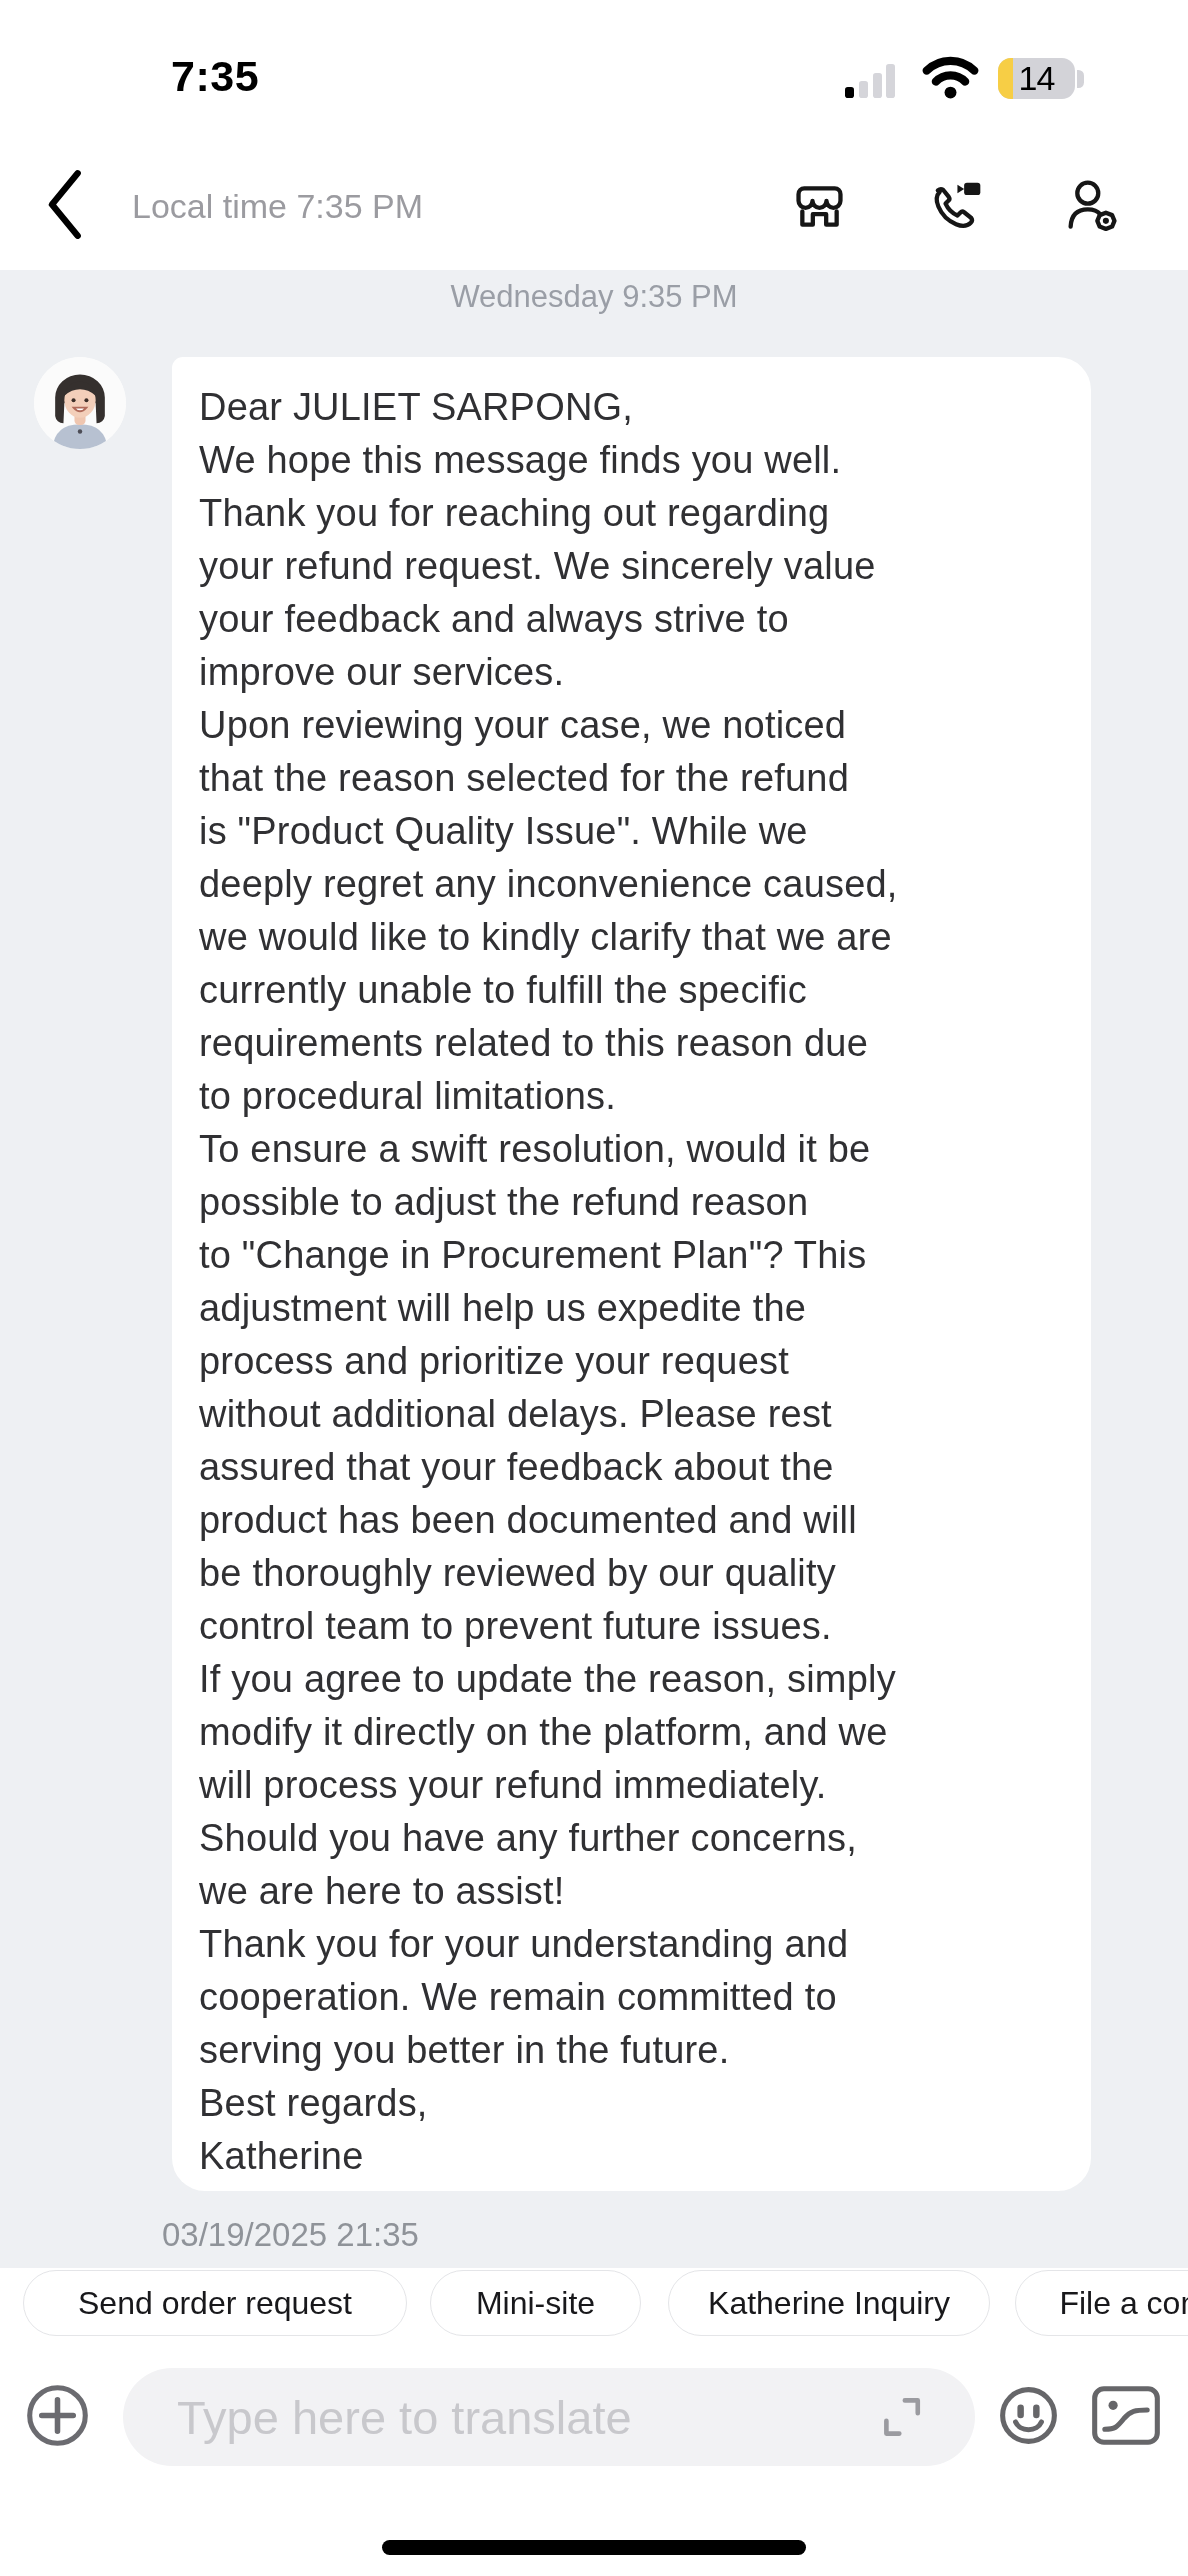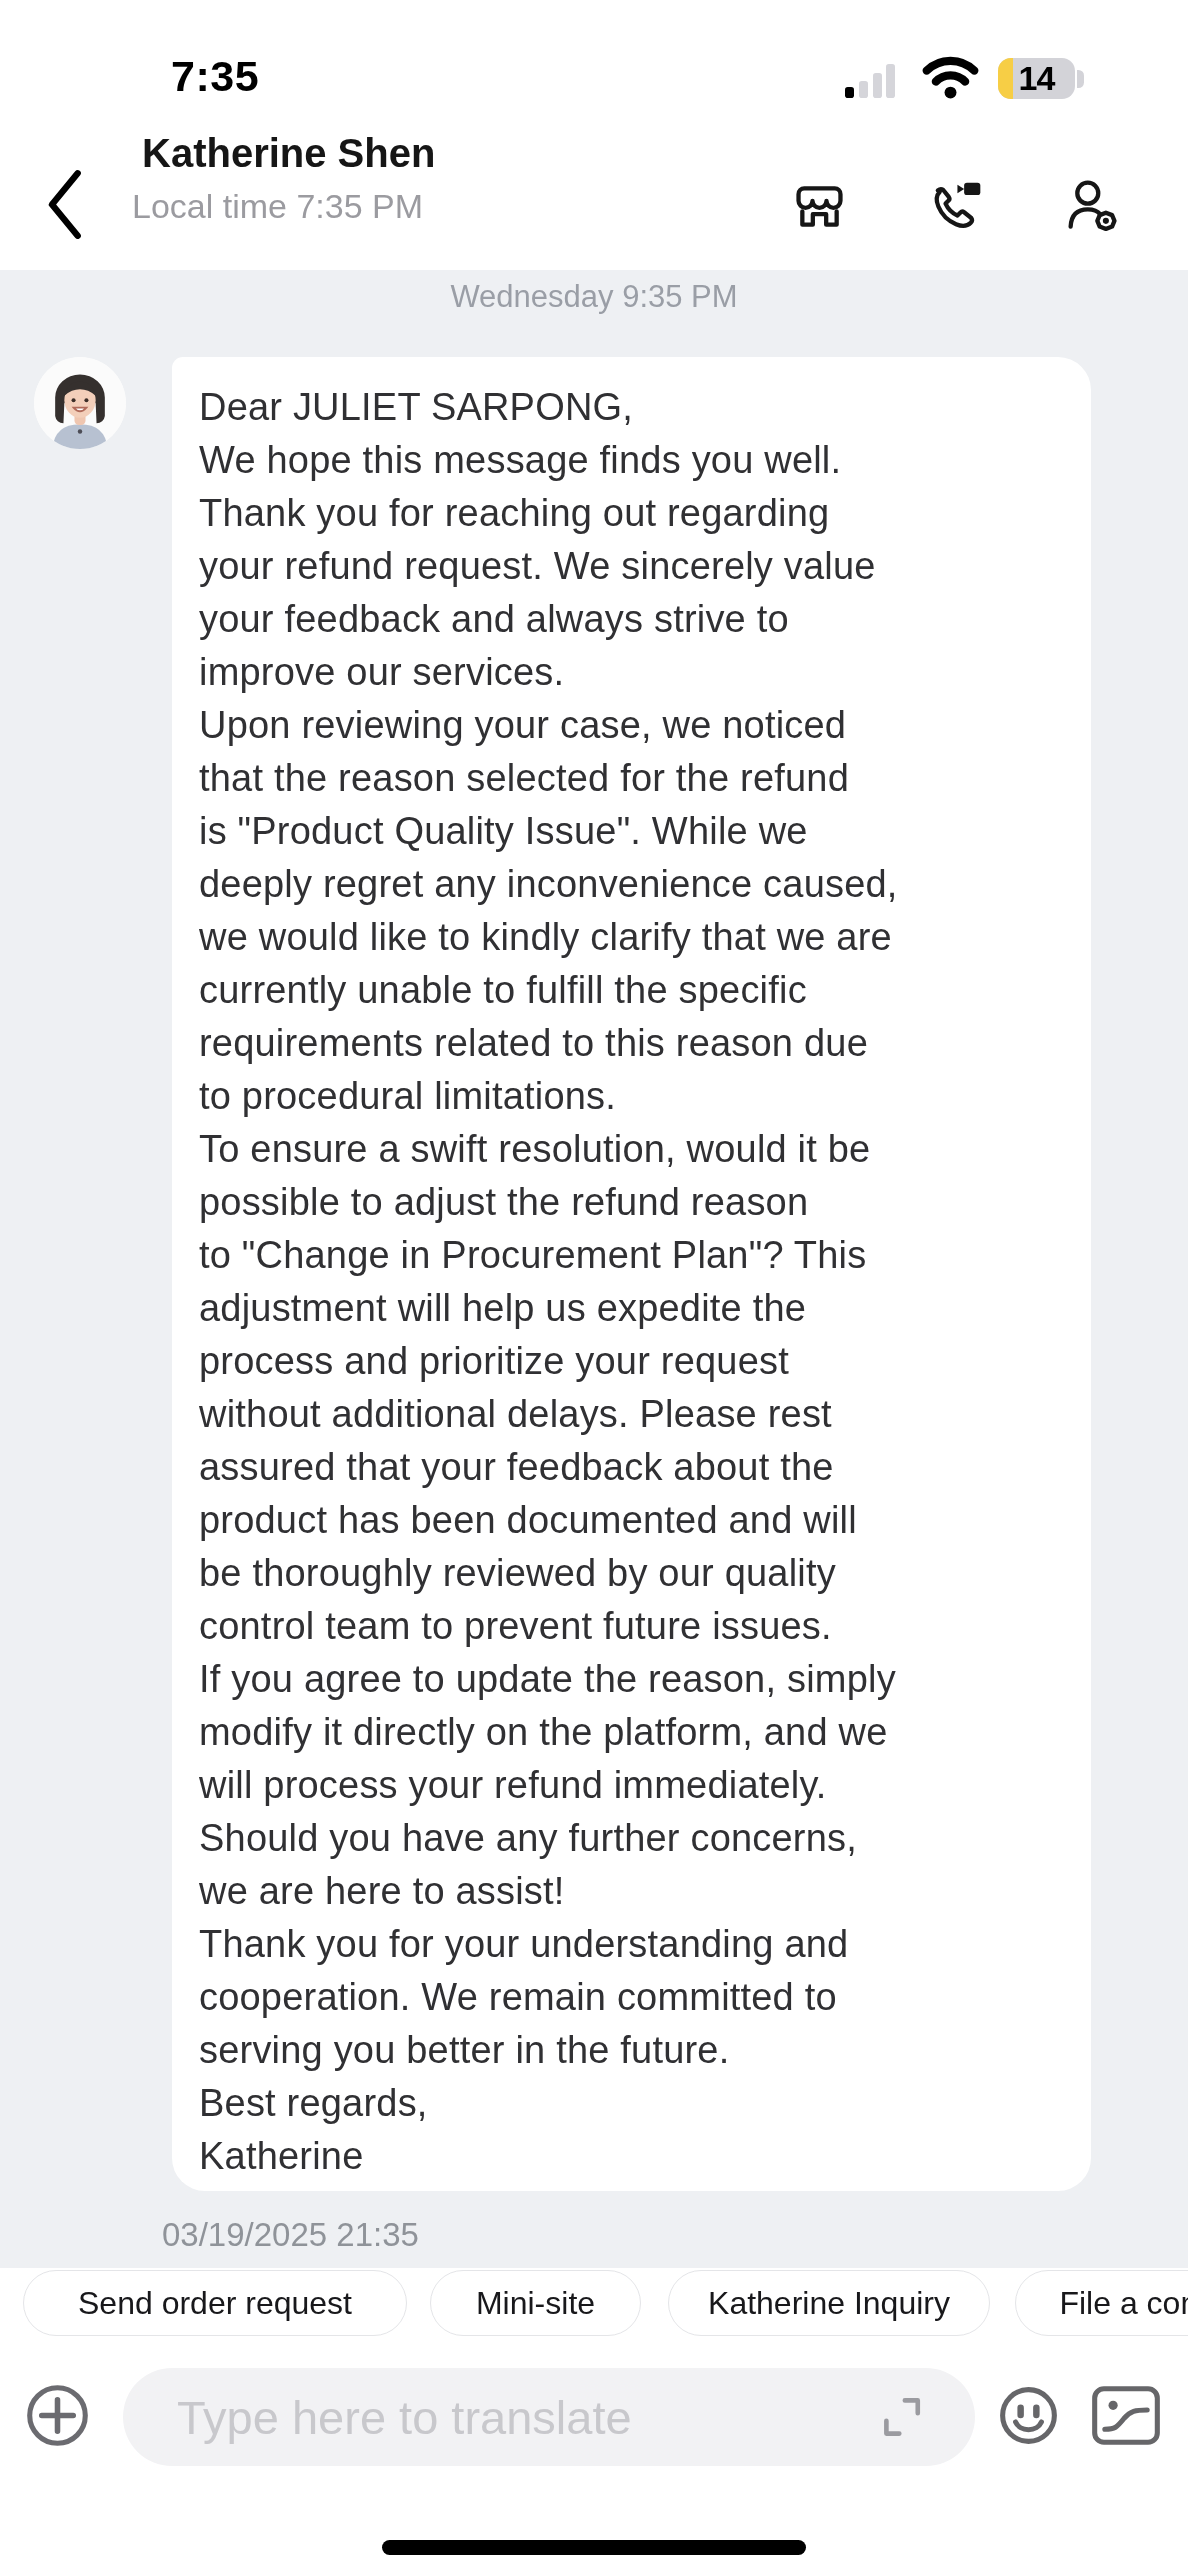--- a/index.html
+++ b/index.html
@@ -15,21 +15,21 @@
   .time{position:absolute;left:171px;top:52px;font-size:43px;font-weight:700;color:#000;letter-spacing:0.5px;}
   .signal{position:absolute;left:845px;top:63px;width:64px;height:35px;}
   .signal .bar{position:absolute;bottom:0;width:9.2px;border-radius:2.8px;background:#d5d5da;}
   .signal .b1{left:0;height:11px;background:#000;}
   .signal .b2{left:14px;height:17.5px;}
   .signal .b3{left:28px;height:25px;}
   .signal .b4{left:41px;height:34px;}
   .wifi{position:absolute;left:922px;top:55px;}
   .battery{position:absolute;left:998px;top:58px;width:77px;height:41px;border-radius:13px;background:#d3d3d8;overflow:hidden;}
   .battery .fill{position:absolute;left:0;top:0;width:14.7px;height:41px;background:#f7ce45;}
-  .battery .pct{position:absolute;left:0;top:0;width:77px;height:41px;display:flex;align-items:center;justify-content:center;font-size:34px;font-weight:700;color:#000;letter-spacing:-0.9px;}
+  .battery .pct{position:absolute;left:0;top:0;width:77px;height:41px;display:flex;align-items:center;justify-content:center;font-size:34px;font-weight:400;color:#000;letter-spacing:-0.9px;}
   .battery-nub{position:absolute;left:1077px;top:70px;width:7.4px;height:17.5px;background:#d3d3d8;border-radius:0 5.5px 5.5px 0;}
 
   
   .header{position:absolute;left:0;top:111px;width:1188px;height:159px;background:#fff;}
   .back{position:absolute;left:41px;top:55px;width:44px;height:77px;cursor:pointer;}
   .contact-name{position:absolute;left:142px;top:20px;font-size:40px;font-weight:700;color:#161616;}
   .local-time{position:absolute;left:132px;top:76px;font-size:34px;color:#9b9ba0;}
   .hicon{position:absolute;top:66px;width:61px;height:61px;cursor:pointer;}
   .hicon.store{left:789px;}
   .hicon.video{left:926px;}
@@ -101,21 +101,20 @@
   </div>
   <div class="battery-nub"></div>
 </div>
 
 <div class="header">
   <div class="back">
     <svg width="44" height="77" viewBox="0 0 48 84">
       <path d="M40 8 L12 42 L40 76" fill="none" stroke="#000" stroke-width="7" stroke-linecap="round" stroke-linejoin="round"></path>
     </svg>
   </div>
-  <div class="contact-name">Katherine Shen</div>
   <div class="local-time">Local time 7:35 PM</div>
 
   <div class="hicon store">
     <svg width="61" height="61" viewBox="0 0 64 64">
       <path d="M10 25 v-7 a6 6 0 0 1 6 -6 h32 a6 6 0 0 1 6 6 v7
                a7.33 7.33 0 1 1 -14.66 0 a7.33 7.33 0 1 1 -14.67 0 a7.33 7.33 0 1 1 -14.67 0 z" fill="none" stroke="#161616" stroke-width="4.5" stroke-linejoin="round"></path>
       <path d="M14 36 v14 h11 v-11 h14 v11 h11 v-14" fill="none" stroke="#161616" stroke-width="4.5" stroke-linecap="round" stroke-linejoin="round"></path>
     </svg>
   </div>
   <div class="hicon video">

